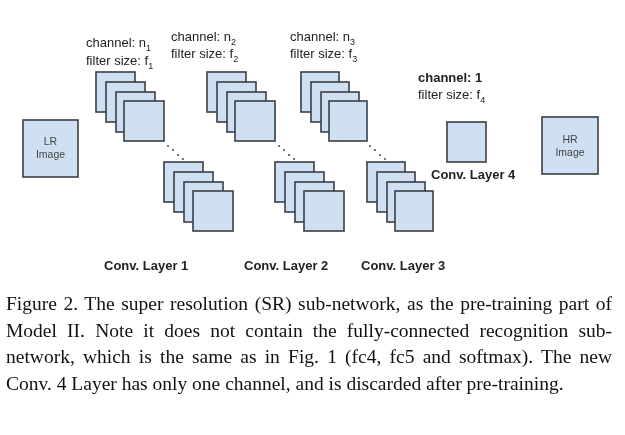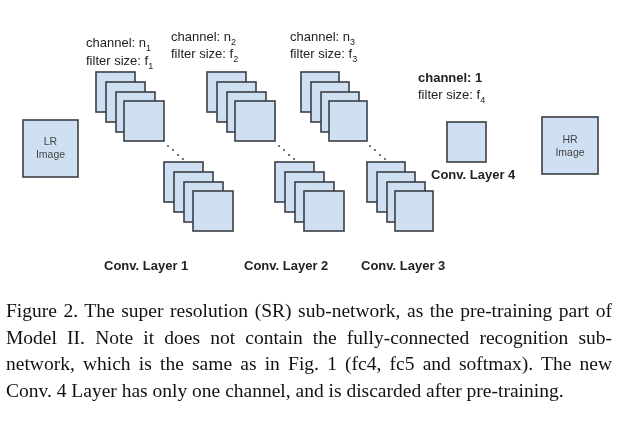--- a/index.html
+++ b/index.html
@@ -3,21 +3,21 @@
 <meta charset="utf-8">
 <style>
   html,body{margin:0;padding:0;background:#fff;}
   body{width:625px;height:435px;position:relative;overflow:hidden;}
   #diagram{position:absolute;left:0;top:0;width:625px;height:280px;}
   .lbl{font-family:"Liberation Sans",sans-serif;font-size:13px;fill:#222;}
   .bold{font-weight:bold;}
   .box-label{font-family:"Liberation Sans",sans-serif;font-size:10.5px;fill:#444;}
   .sq{fill:#cfe0f2;stroke:#3a3f45;stroke-width:1.6;}
   .dot{fill:#333;}
-  #caption{position:absolute;left:6px;top:298px;width:606px;font-family:"Liberation Serif",serif;font-size:19.5px;line-height:26.5px;color:#111;text-align:justify;}
+  #caption{position:absolute;left:6px;top:291px;width:606px;font-family:"Liberation Serif",serif;font-size:19.5px;line-height:26.5px;color:#111;text-align:justify;}
 </style>
 </head>
 <body>
 
 <svg id="diagram" viewBox="0 0 625 280" xmlns="http://www.w3.org/2000/svg">
 
   <g>
     <rect class="sq" x="23" y="120" width="55" height="57"></rect>
     <text class="box-label" x="50.5" y="145" text-anchor="middle">LR</text>
     <text class="box-label" x="50.5" y="158" text-anchor="middle">Image</text>

